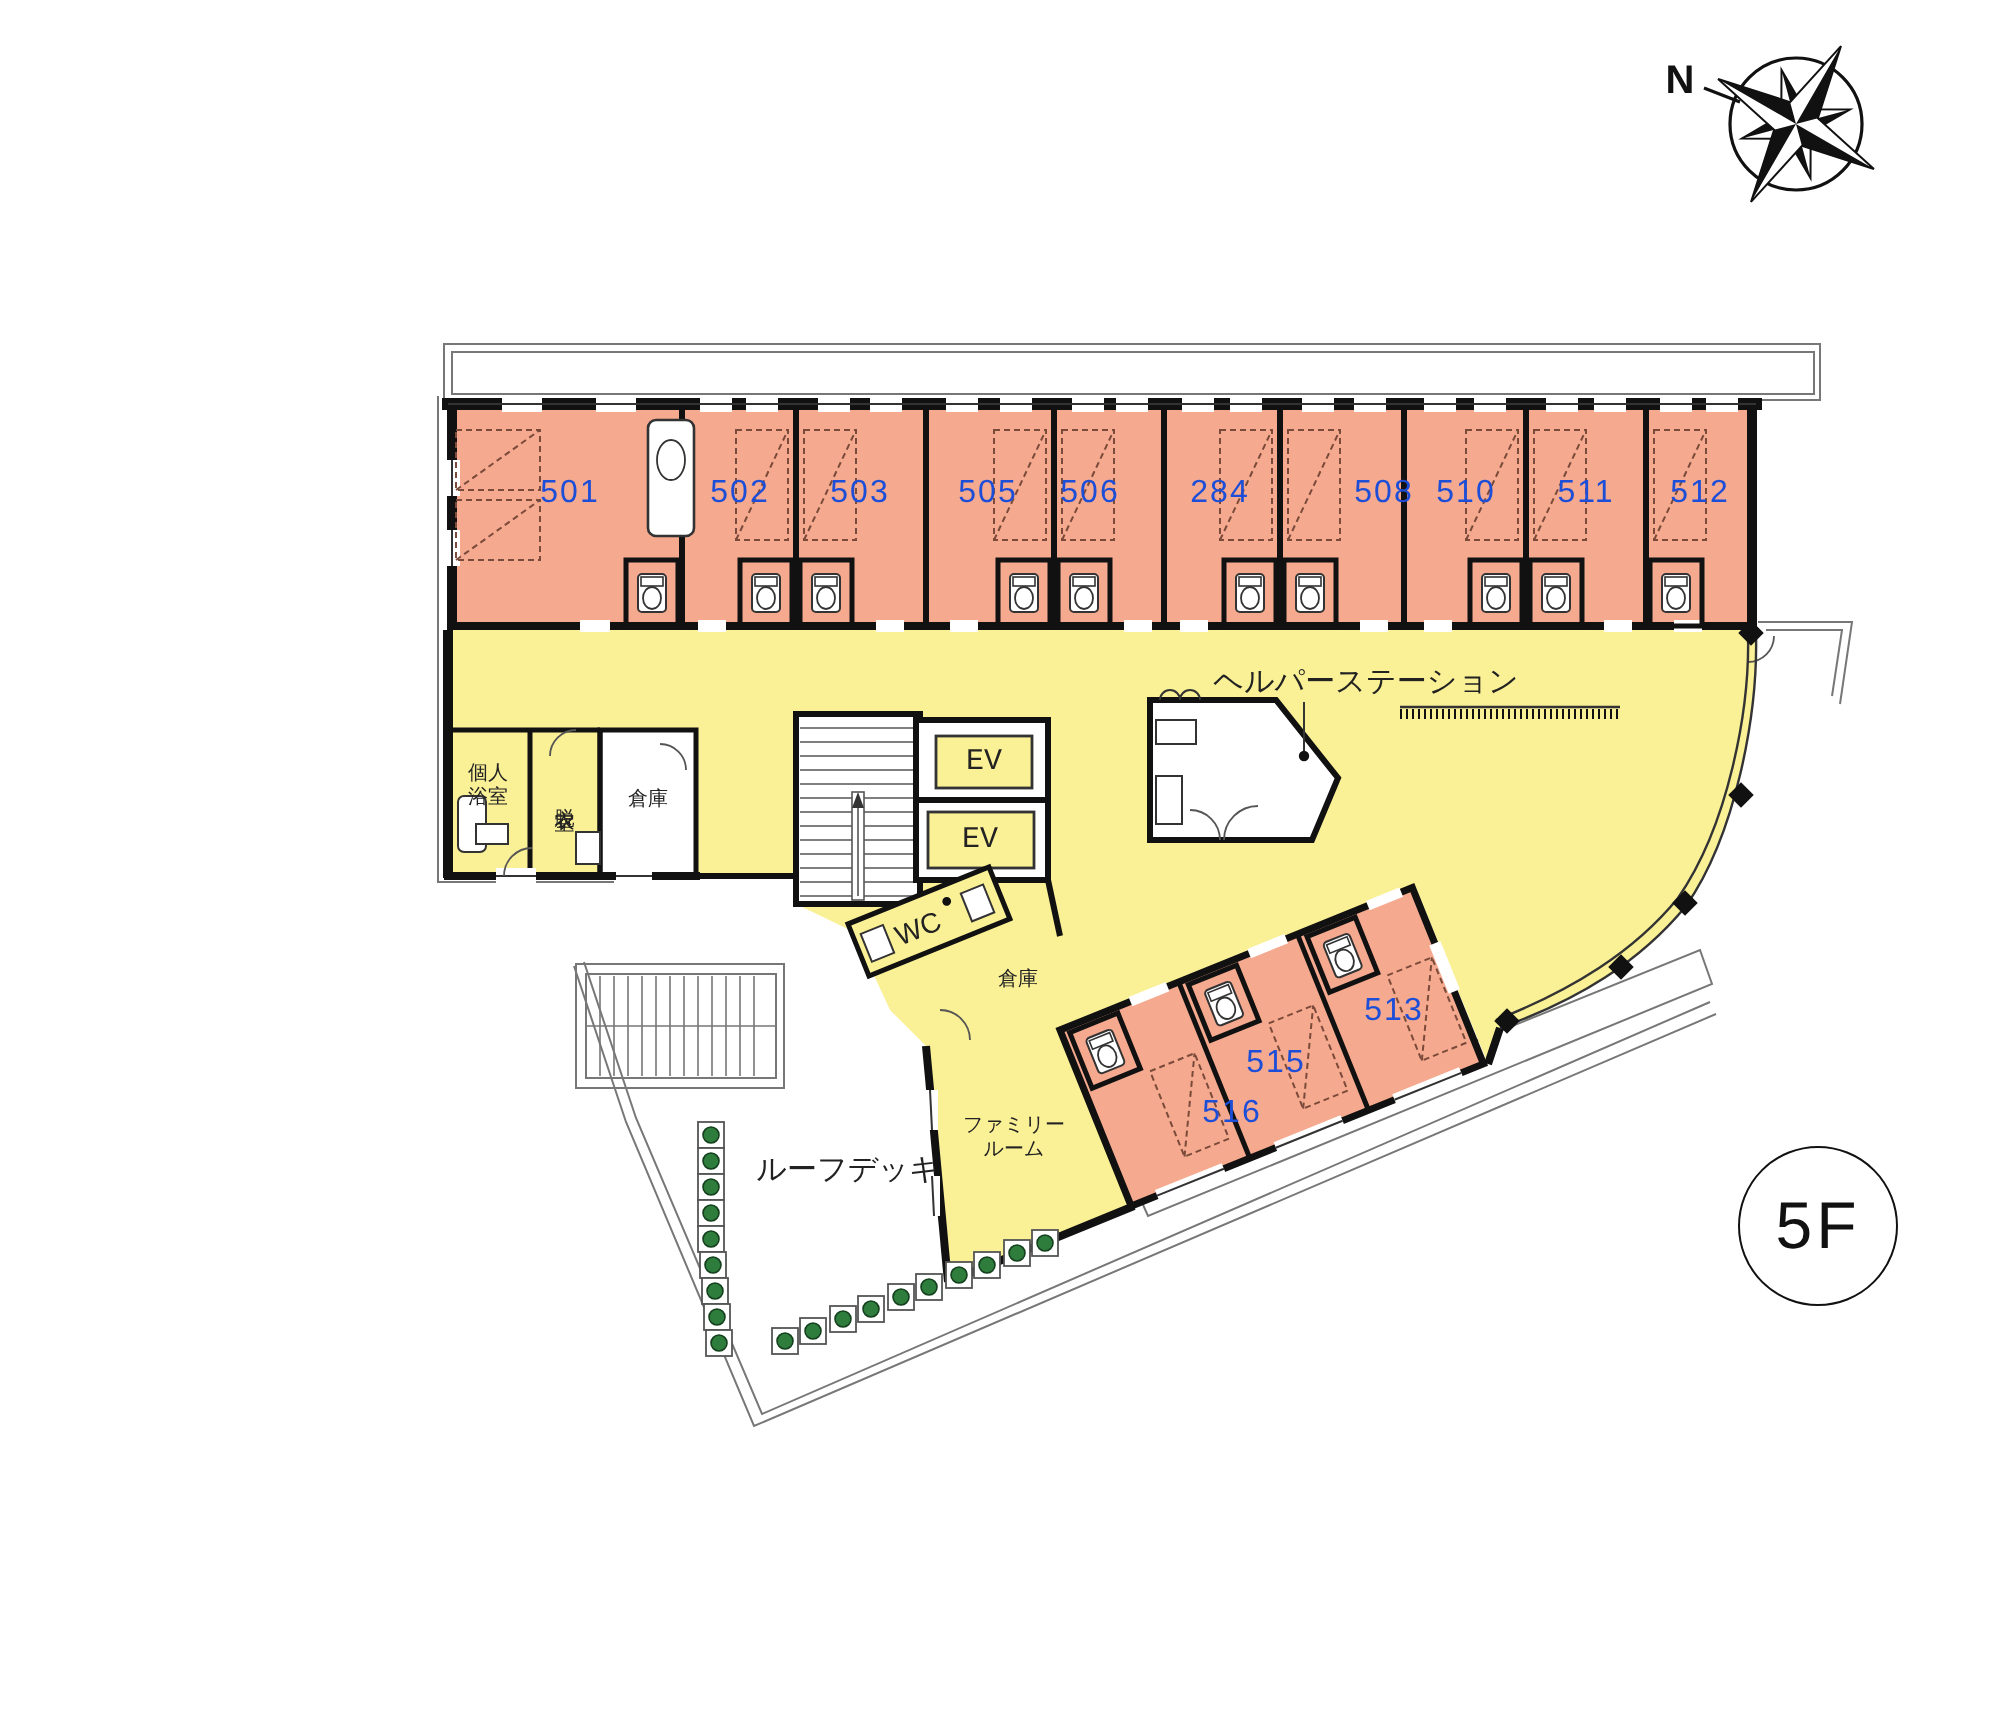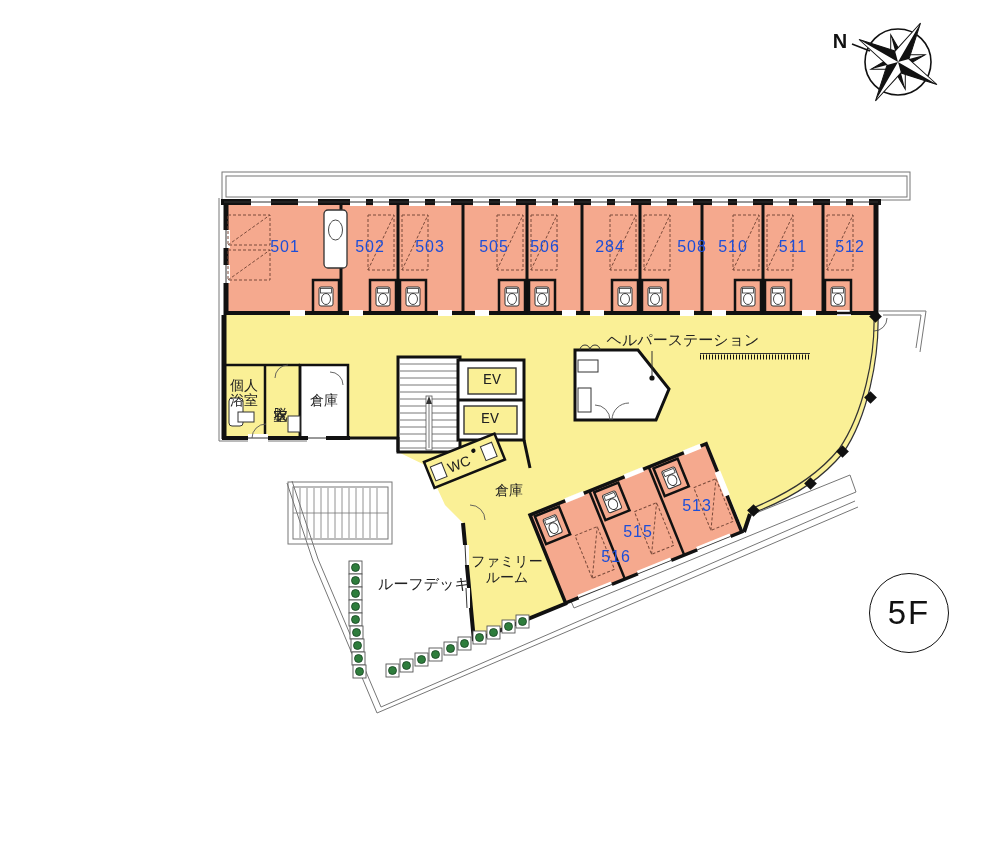--- a/index.html
+++ b/index.html
@@ -6,21 +6,21 @@
   .stage{
     position:relative;width:1000px;height:855px;background:#ffffff;overflow:hidden;
     font-family:"Liberation Sans","DejaVu Sans",sans-serif;color:#222;
   }
   .stage svg{position:absolute;left:0;top:0;}
   .lbl{
     position:absolute;transform:translate(-50%,-50%);
     white-space:nowrap;text-align:center;color:#222;line-height:1.15;
   }
   .roomnum{font-size:16px;letter-spacing:1px;color:#1d4ed8;}
-  .jp13{font-size:14px;}
+  .jp13{font-size:10px;}
   .jp14{font-size:14px;}
   .jp15{font-size:15px;font-family:Liberation Mono, monospace;}
   .vert{writing-mode:vertical-rl;text-orientation:upright;letter-spacing:1px;}
   .rot{transform:translate(-50%,-50%) rotate(-22deg);}
   .floorbadge{
     position:absolute;left:869px;top:573px;width:78px;height:78px;border:1.6px solid #111;
     border-radius:50%;display:flex;align-items:center;justify-content:center;
     font-size:33px;letter-spacing:2px;color:#111;background:#fff;
   }
   .northlbl{position:absolute;left:840px;top:41px;transform:translate(-50%,-50%);

